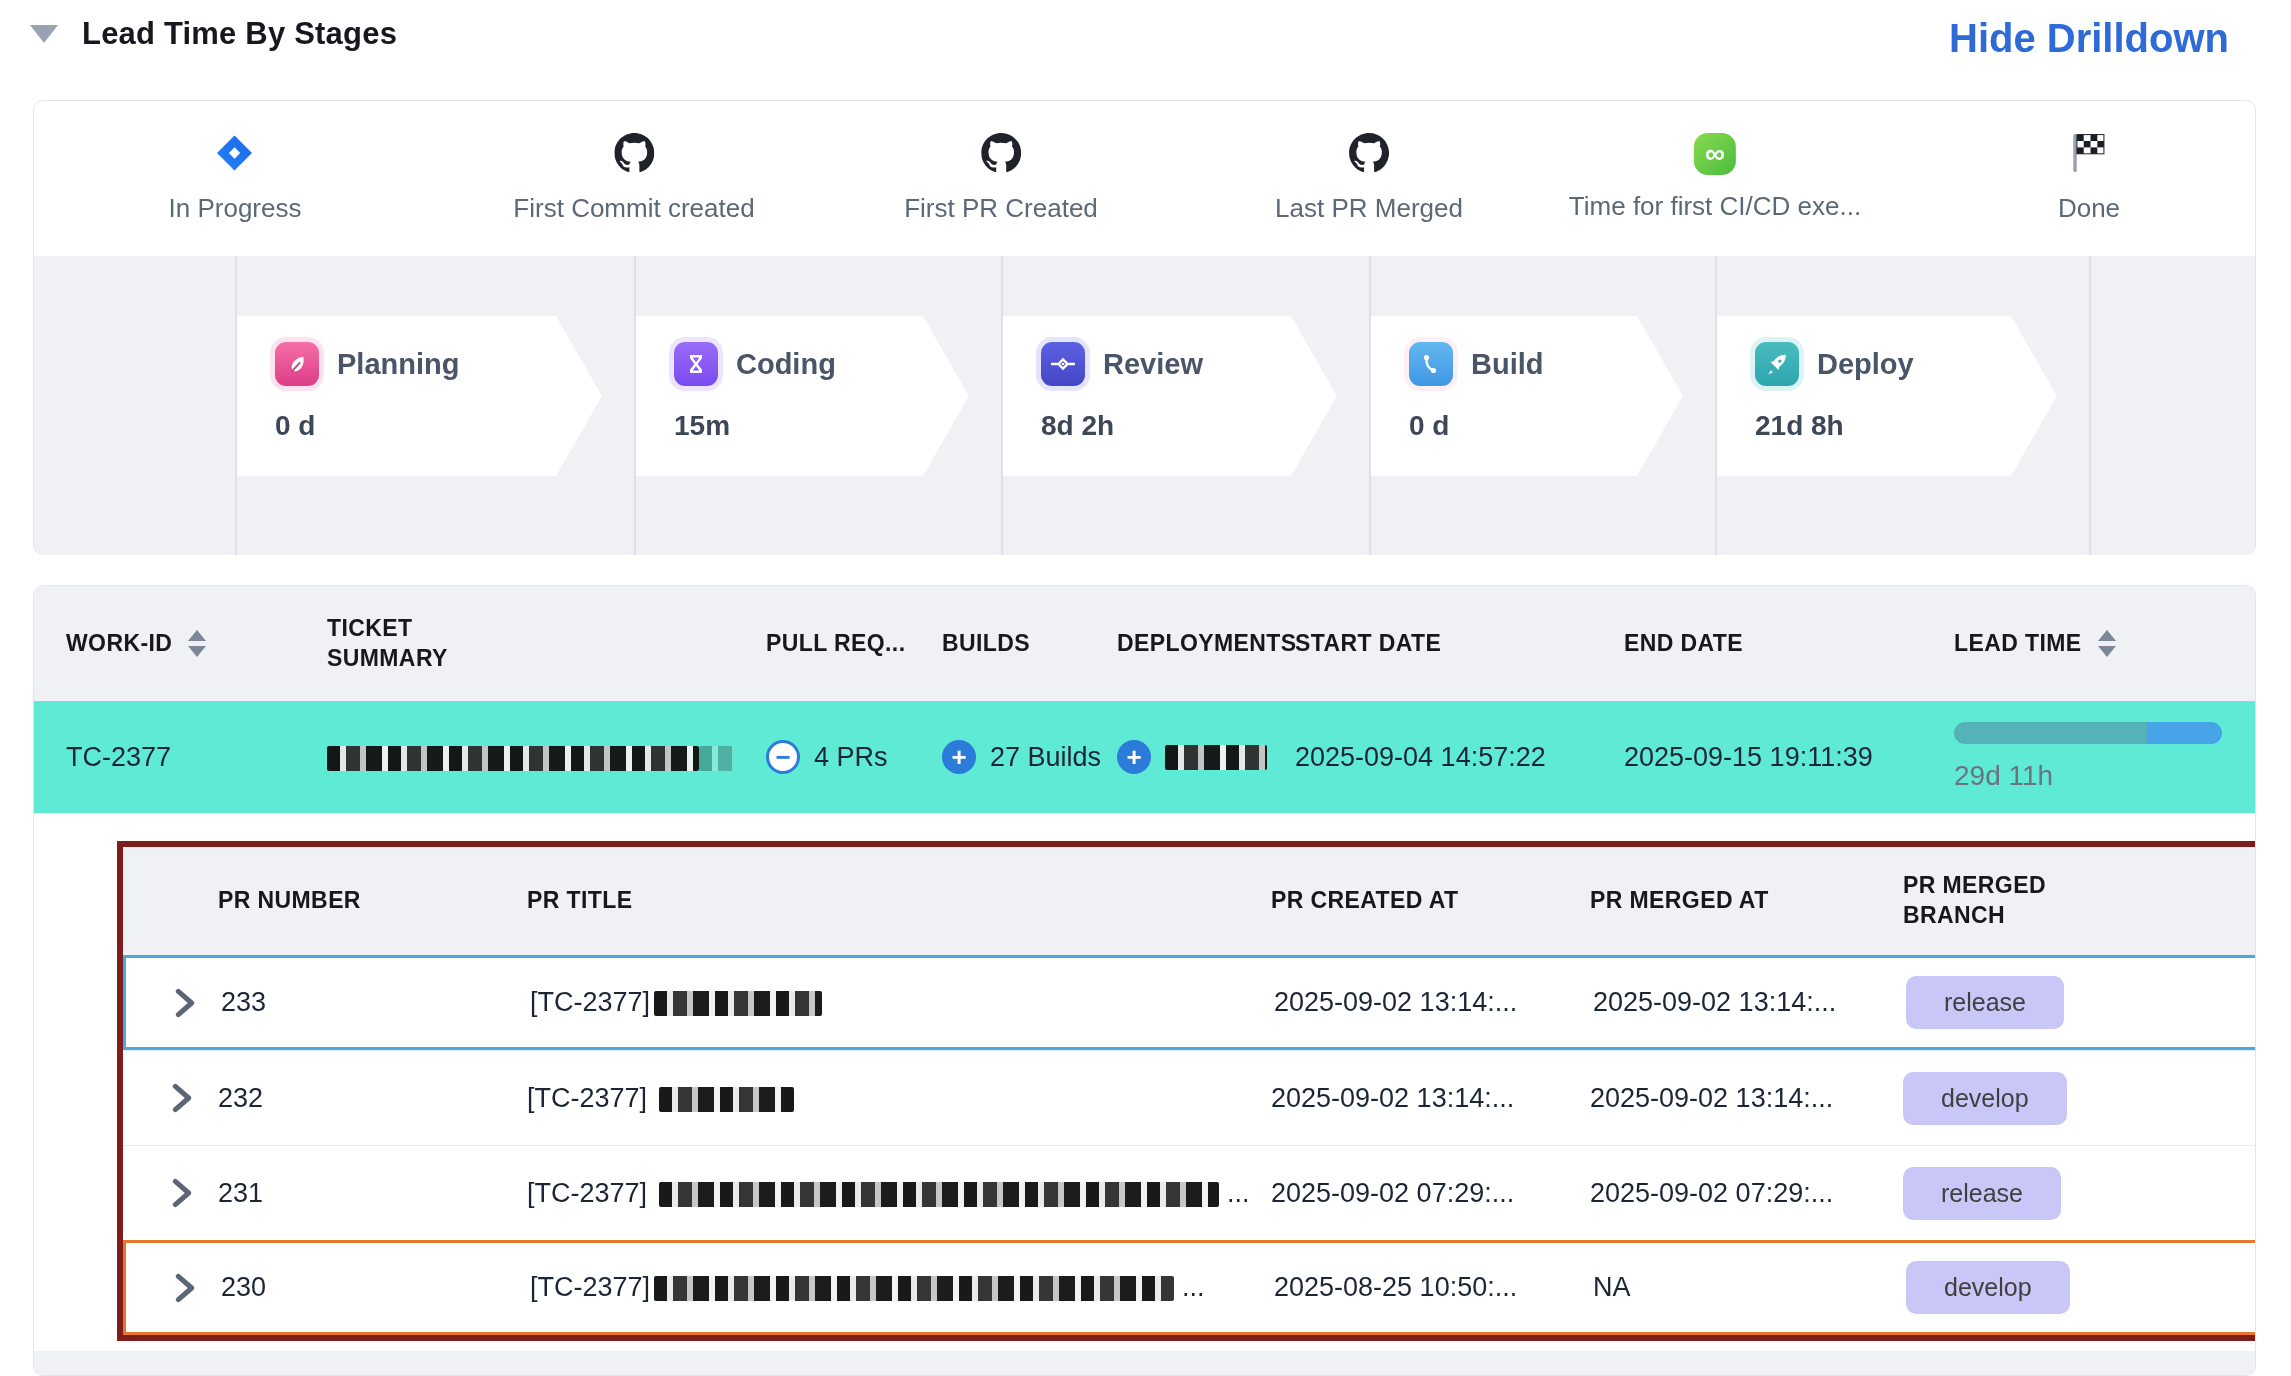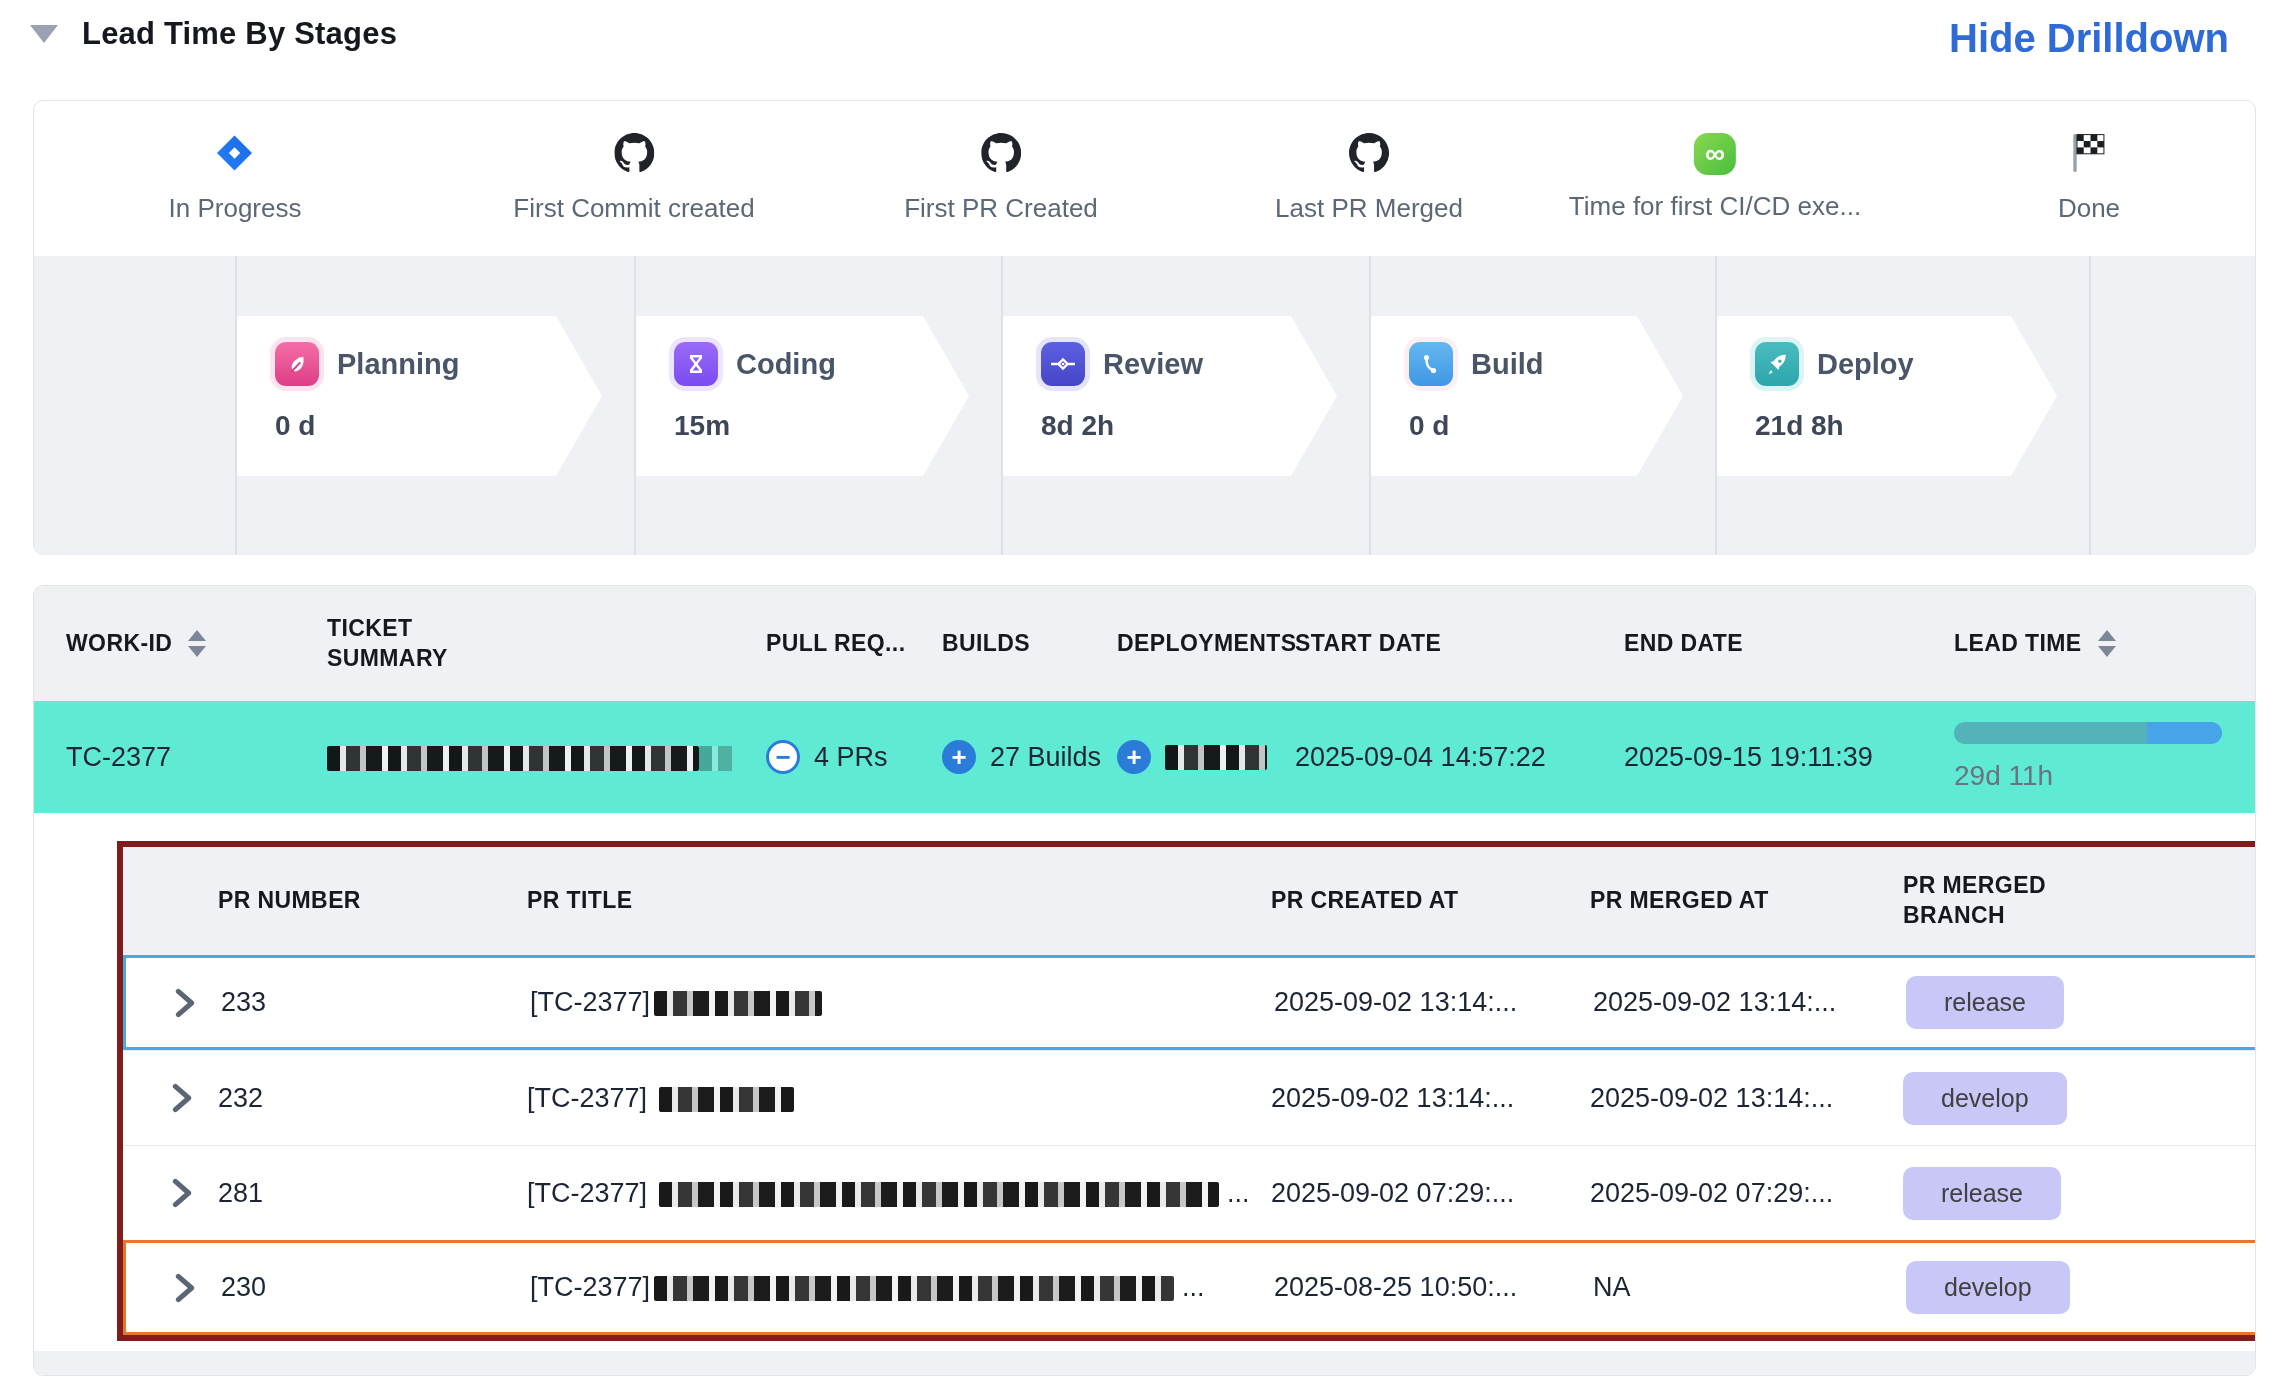--- a/index.html
+++ b/index.html
@@ -338,21 +338,21 @@
       <div>2025-09-02 13:14:...</div>
       <div><span class="badge">develop</span></div>
     </div>
 
     <div class="pr-grid pr-row">
       <div class="chev">
         <svg width="22" height="30" viewBox="0 0 12 18">
             <path d="M2 2l8 7-8 7" stroke="#5b6575" stroke-width="3" fill="none" stroke-linecap="round" stroke-linejoin="round"></path>
           </svg>
       </div>
-      <div>281</div>
+      <div>231</div>
       <div>
         <span>[TC-2377]</span><span class="redacted" style="width:560px;margin-left:12px;margin-right:8px;"></span><span>...</span>
       </div>
       <div>2025-09-02 07:29:...</div>
       <div>2025-09-02 07:29:...</div>
       <div><span class="badge">release</span></div>
     </div>
 
     <div class="pr-grid pr-row hl-orange">
       <div class="chev">

